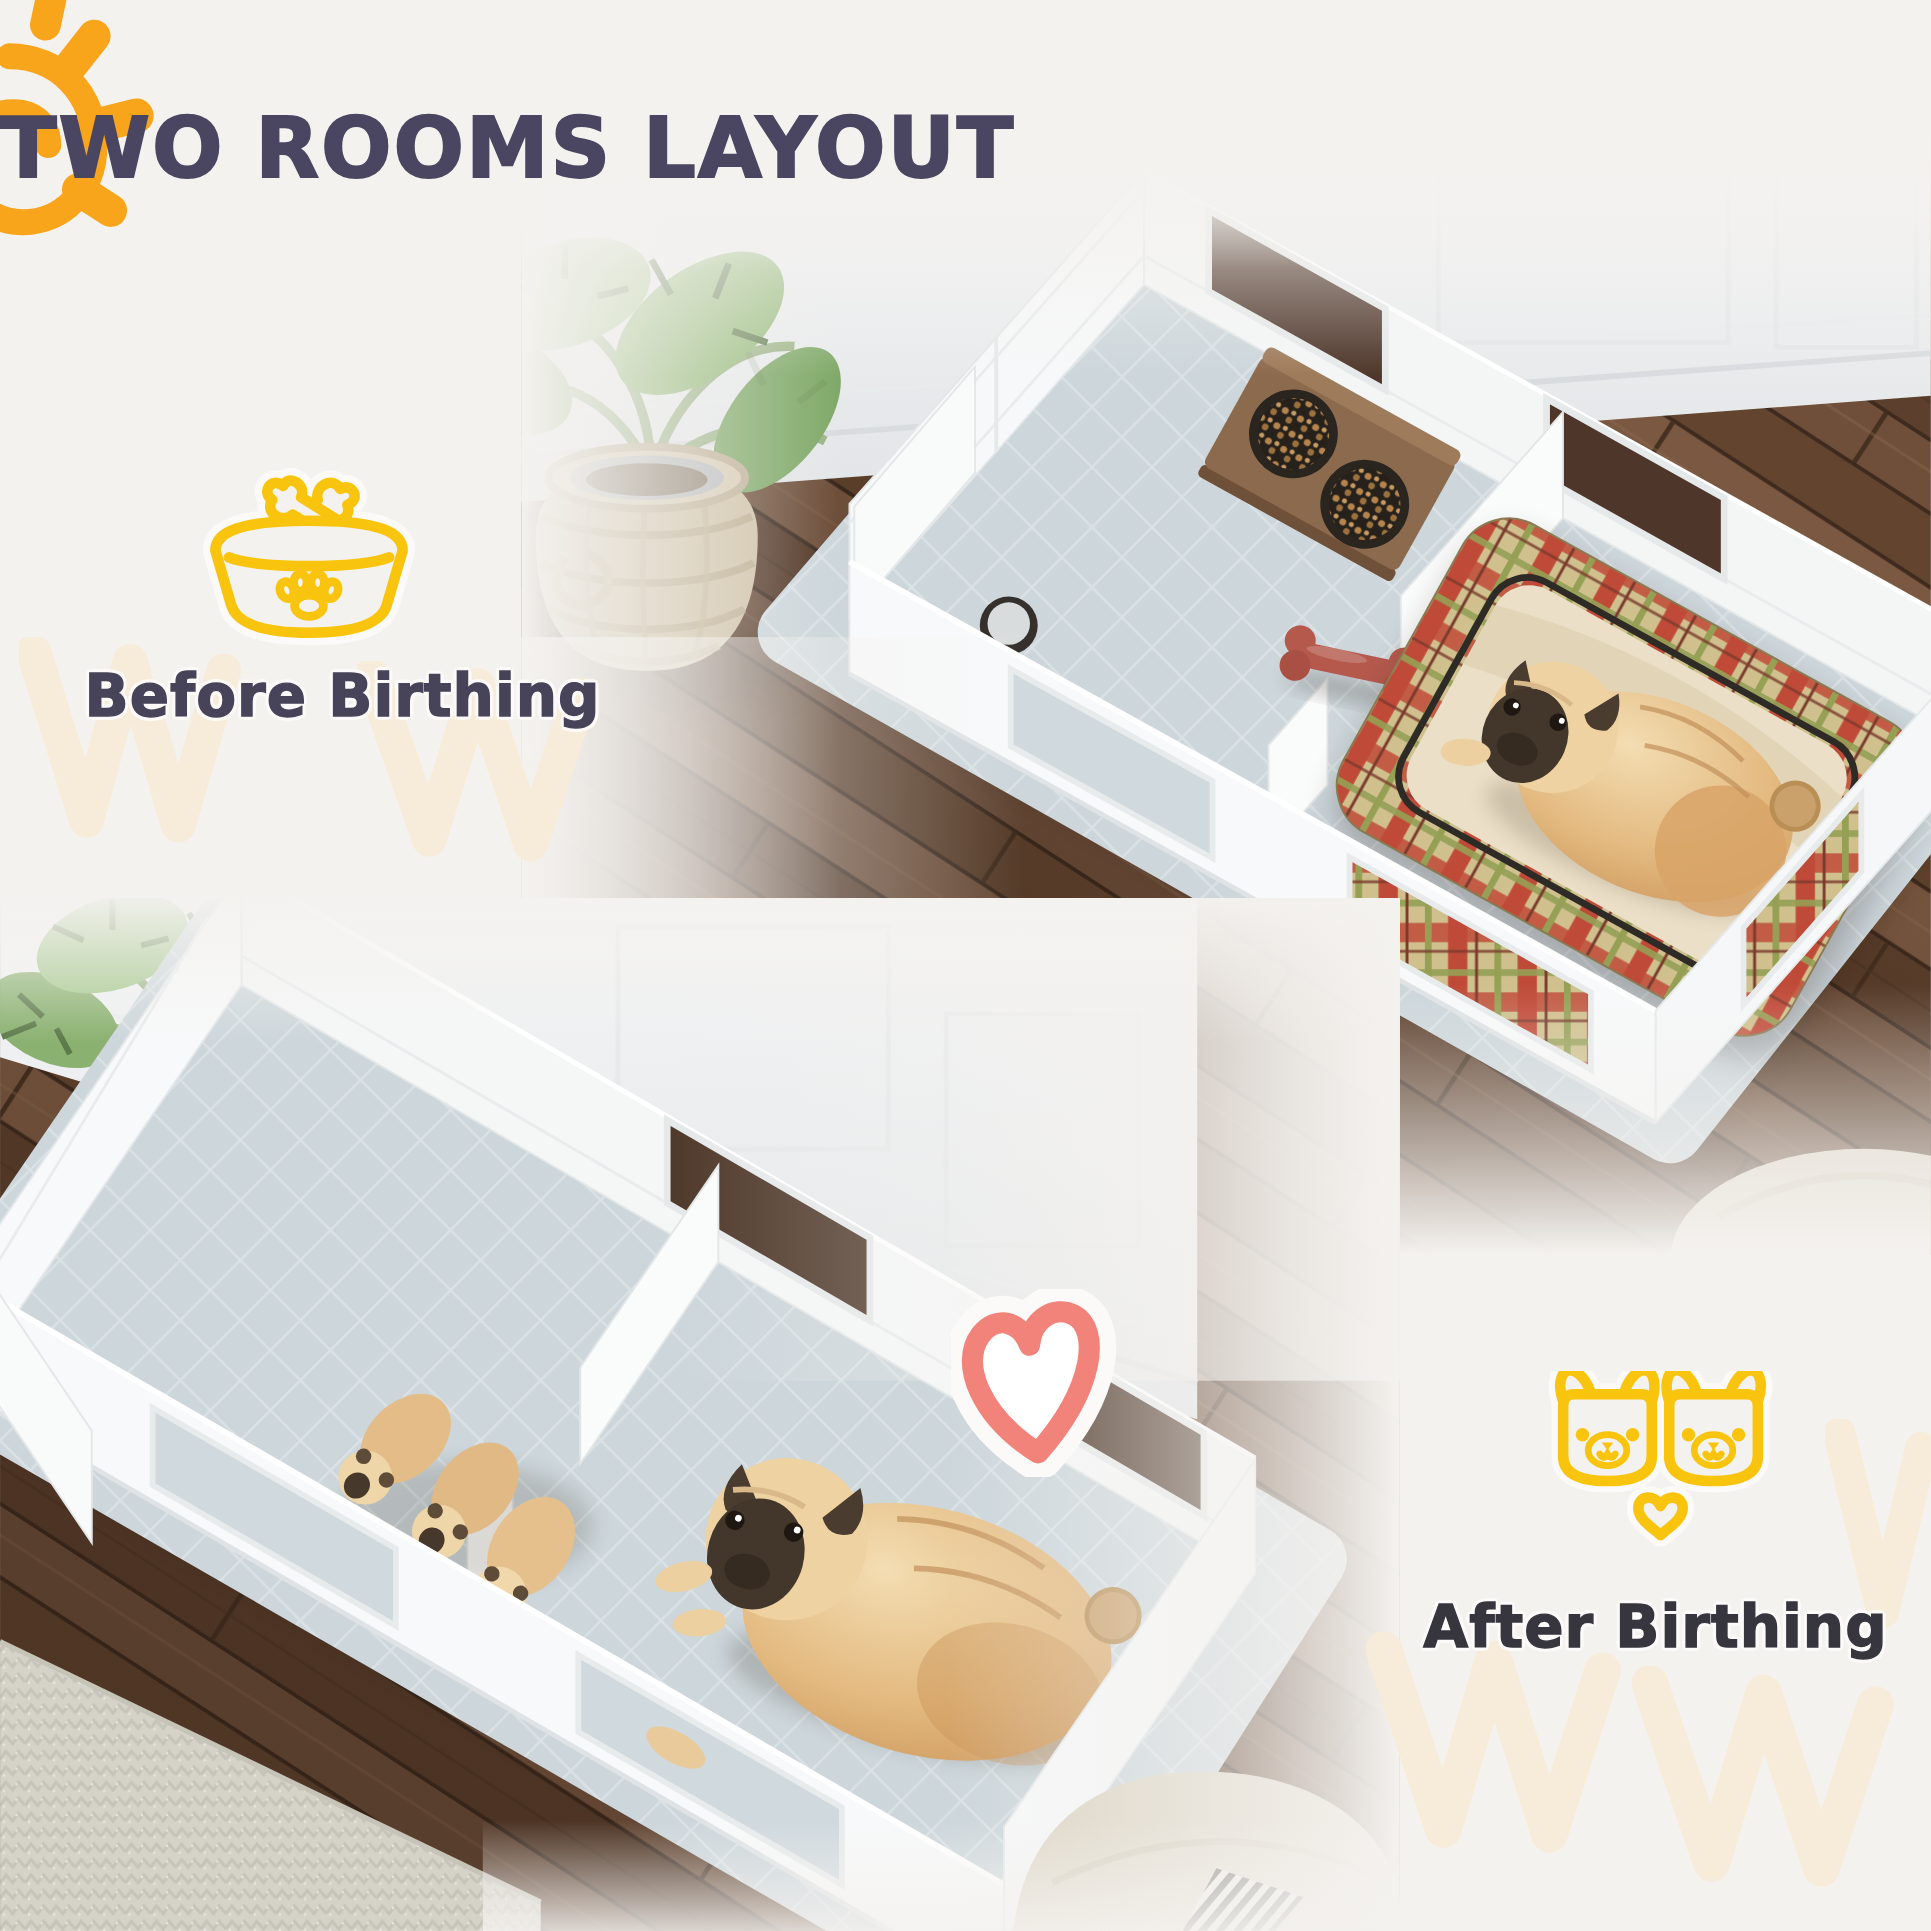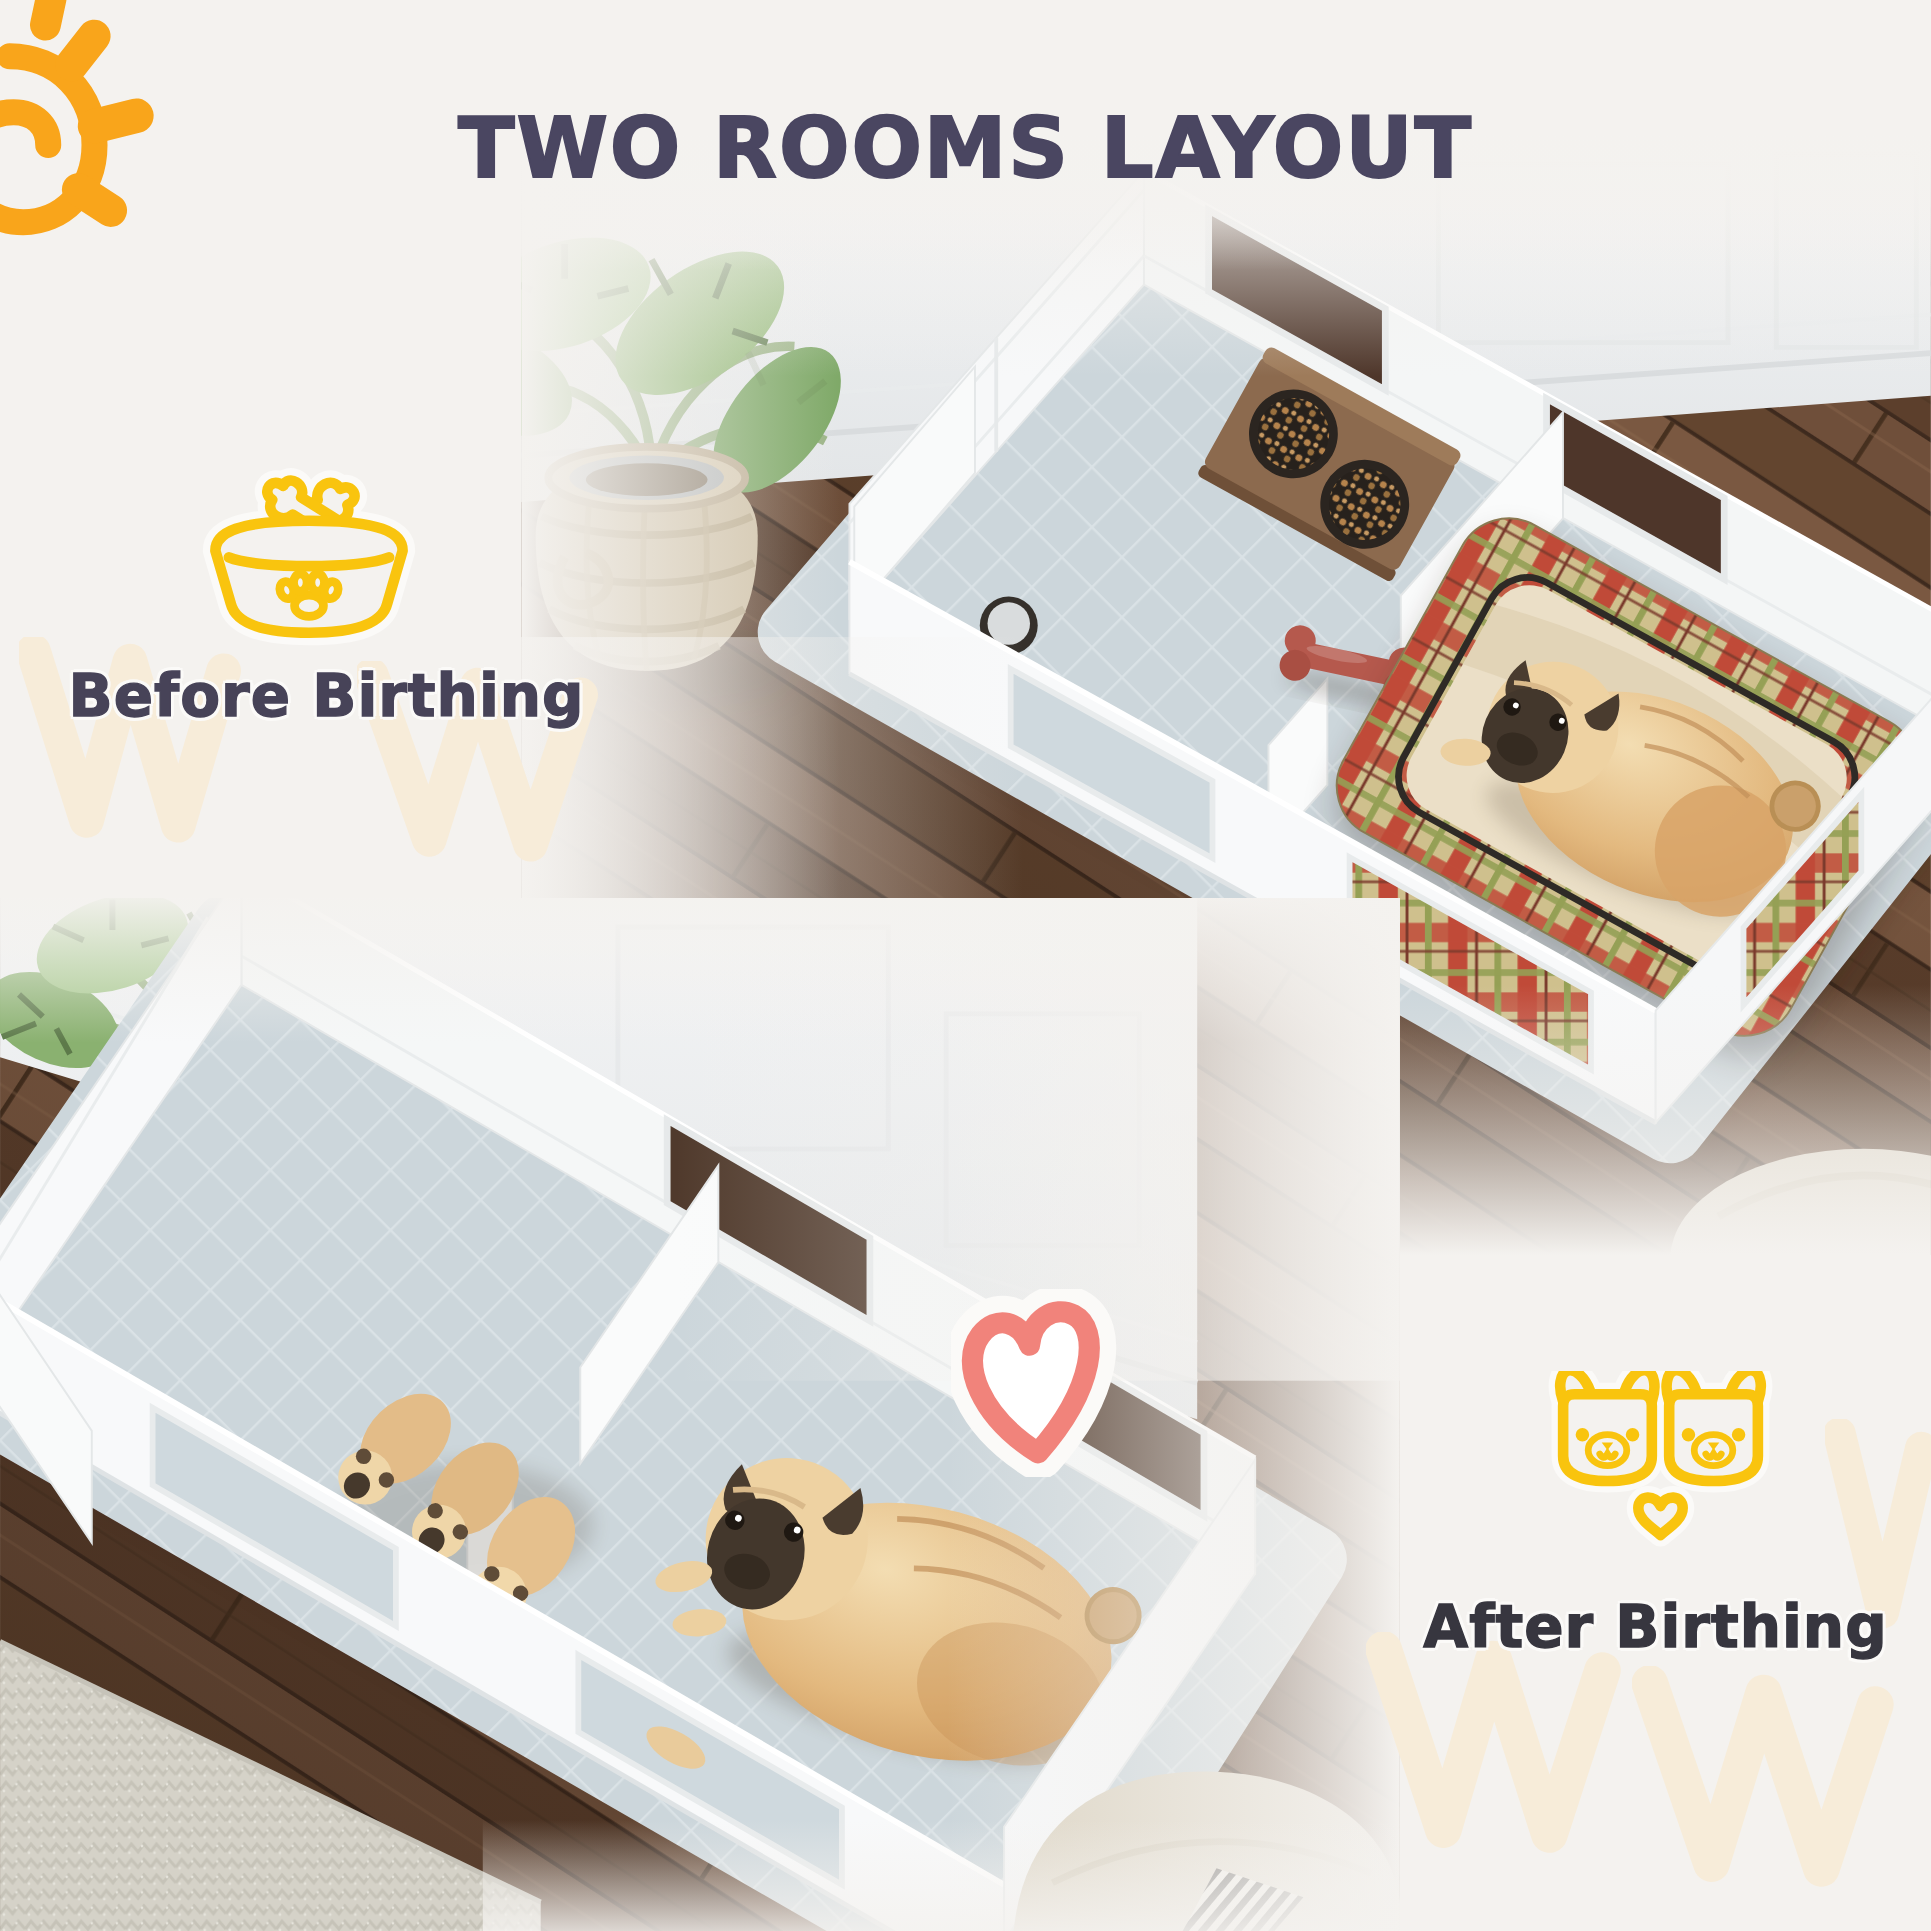--- a/index.html
+++ b/index.html
@@ -1,30 +1,30 @@
 <!DOCTYPE html>
 <html><head>
 <meta charset="utf-8">
 <style>
   html,body{margin:0;padding:0;background:#f4f2ef;}
   .stage{position:relative;width:1931px;height:1931px;background:#f4f2ef;overflow:hidden;
          font-family:"DejaVu Sans","Liberation Sans",sans-serif;}
   .abs{position:absolute;}
   .page-title{
-    position:absolute;left:0;right:0;top:44px;text-align:center;
+    position:absolute;left:0;right:0;top:44px;text-align:left;
     font-size:83px;font-weight:bold;letter-spacing:1.9px;color:#4a4661;
     -webkit-text-stroke:1.9px #4a4661;
   }
   .label-text{
     position:absolute;text-align:center;font-size:58px;font-weight:bold;
     letter-spacing:1px;-webkit-text-stroke:1.4px currentColor;
     text-shadow:3.9px 0 0 #fbfaf8,-3.9px 0 0 #fbfaf8,0 3.9px 0 #fbfaf8,0 -3.9px 0 #fbfaf8,
                 2.9px 2.9px 0 #fbfaf8,-2.9px 2.9px 0 #fbfaf8,2.9px -2.9px 0 #fbfaf8,-2.9px -2.9px 0 #fbfaf8;
   }
-  .label-before{left:8px;top:662px;width:637px;color:#474358;}
+  .label-before{left:24px;top:662px;width:637px;color:#474358;}
   .label-after{left:1361px;top:1593px;width:589px;color:#37363f;}
   svg{display:block;}
 </style>
 </head>
 <body>
 
 <div class="stage">
 
   <svg width="0" height="0" style="position:absolute" aria-hidden="true">
     <defs>

